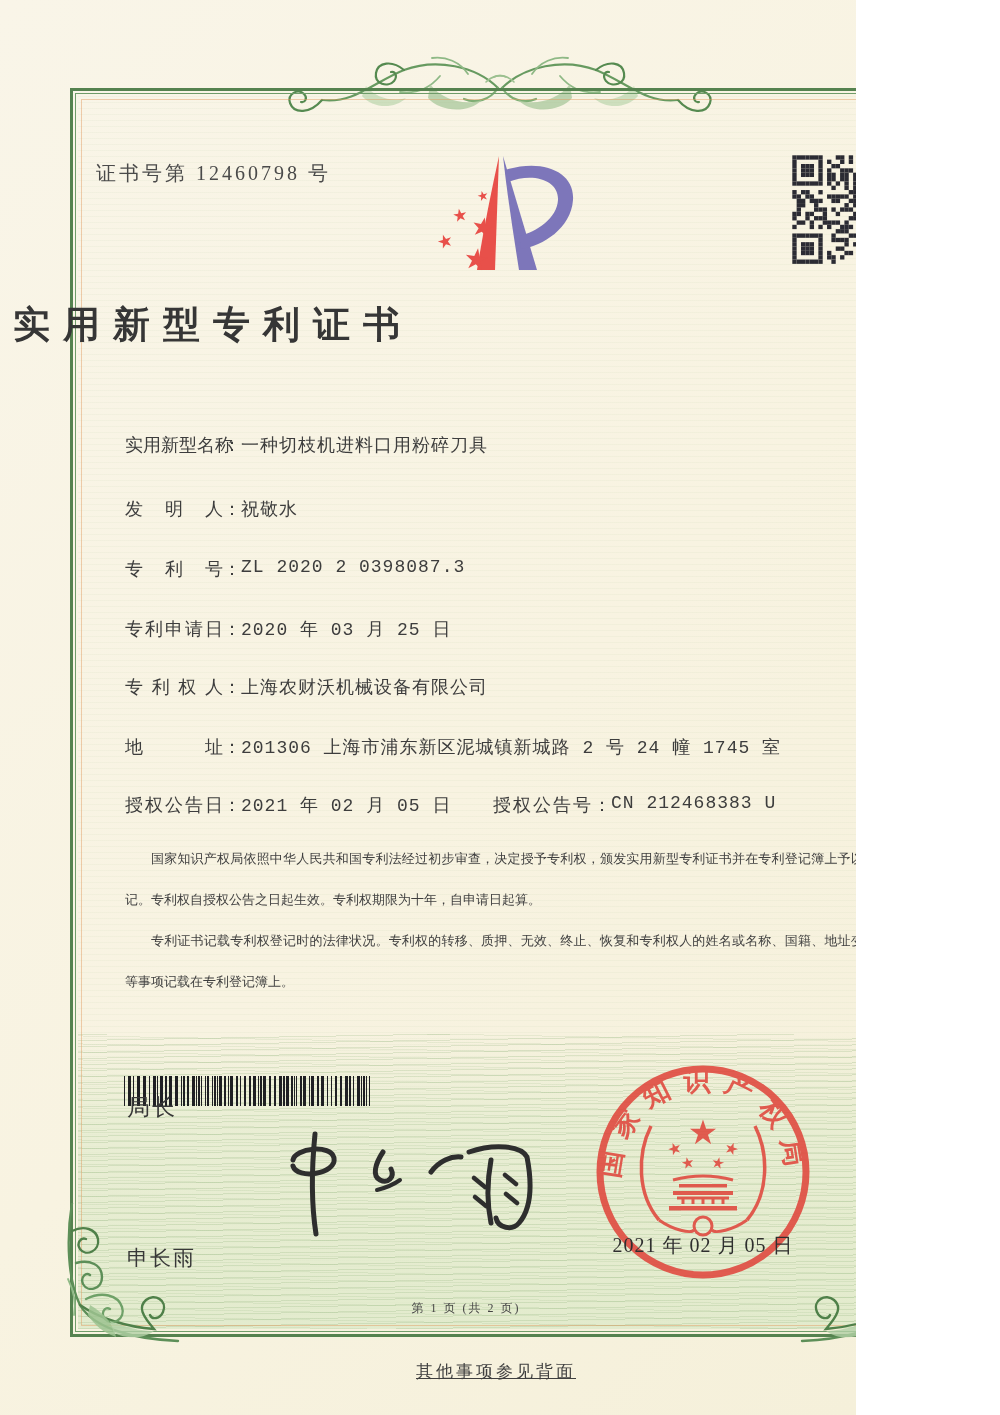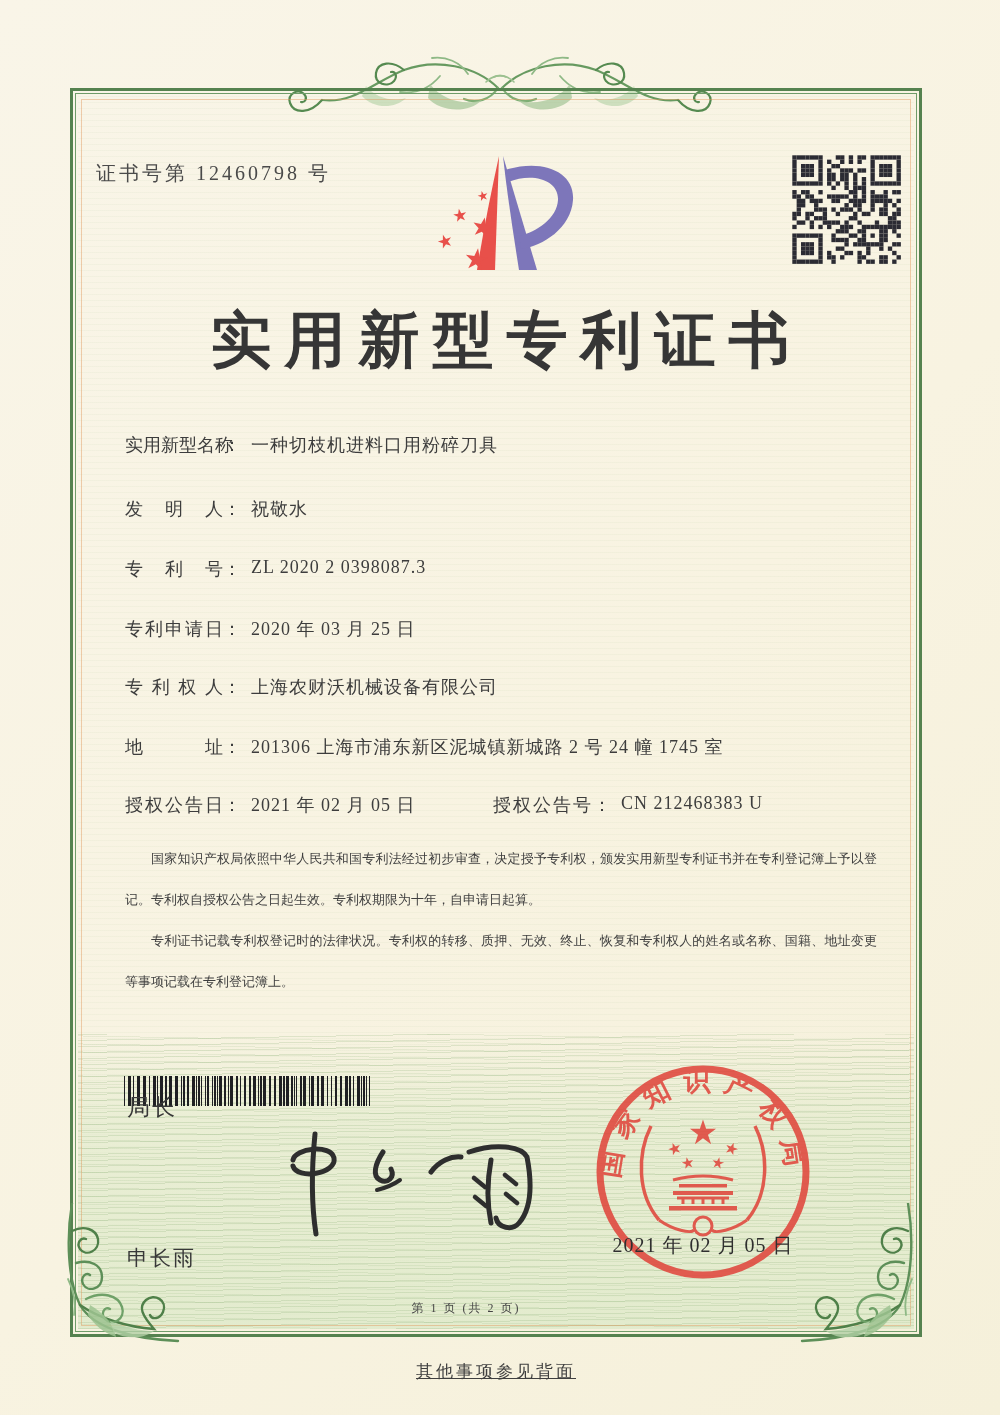--- a/index.html
+++ b/index.html
@@ -1,18 +1,18 @@
 <!DOCTYPE html>
 <html><head>
 <meta charset="utf-8">
 <style>
   html,body{margin:0;padding:0;}
   .page{
     position:relative;
-    width:1000px;height:1415px;
+    width:856px;height:1415px;
     background:linear-gradient(135deg,#f9f5e8 0%,#f8f3e1 55%,#f5f0da 100%);
     font-family:"Liberation Serif","DejaVu Serif",serif;
     color:#3c3c3c;
     overflow:hidden;
   }
   
   .frame{
     position:absolute;left:70px;top:88px;width:852px;height:1249px;
     border:3px solid #55824f;box-sizing:border-box;
   }
@@ -38,29 +38,29 @@
   .corner-left{left:56px;top:1203px;}
   .corner-right{left:792px;top:1203px;transform:scaleX(-1);}
   
   .cert-no{
     position:absolute;left:96px;top:160px;
     font-size:20px;letter-spacing:3px;color:#4a4a4a;
   }
   .logo{position:absolute;left:415px;top:148px;width:170px;height:135px;}
   .qr{position:absolute;left:789px;top:152px;width:118px;height:118px;}
   .title{
-    position:absolute;left:0;right:0;top:300px;text-align:center;
-    font-size:61px;font-weight:600;letter-spacing:13px;padding-left:13px;
+    position:absolute;left:0;right:0;top:300px;text-align:left;
+    font-size:37px;font-weight:600;letter-spacing:13px;padding-left:13px;
     color:#363636;
   }
   
   .row{position:absolute;left:125px;font-size:18px;color:#3d3d3d;white-space:nowrap;}
   .f-label{display:inline-block;width:98px;text-align:justify;text-align-last:justify;vertical-align:top;}
   .f-colon{display:inline-block;vertical-align:top;}
-  .f-value{display:inline-block;margin-left:10px;vertical-align:top;letter-spacing:1px;}
+  .f-value{display:inline-block;margin-left:0;vertical-align:top;letter-spacing:1px;font-family:Liberation Mono, monospace;}
   .grant-no{position:absolute;left:368px;top:0;white-space:nowrap;}
   .grant-no .f-label2{letter-spacing:2px;margin-top:12px;}
   
   .paras{
     position:absolute;left:125px;top:838px;width:752px;
     font-size:13px;line-height:41px;color:#3f3f3f;text-align:justify;
   }
   .paras p{margin:0;text-indent:2em;}
   
   .barcode{position:absolute;left:124px;top:1076px;width:252px;height:30px;}

